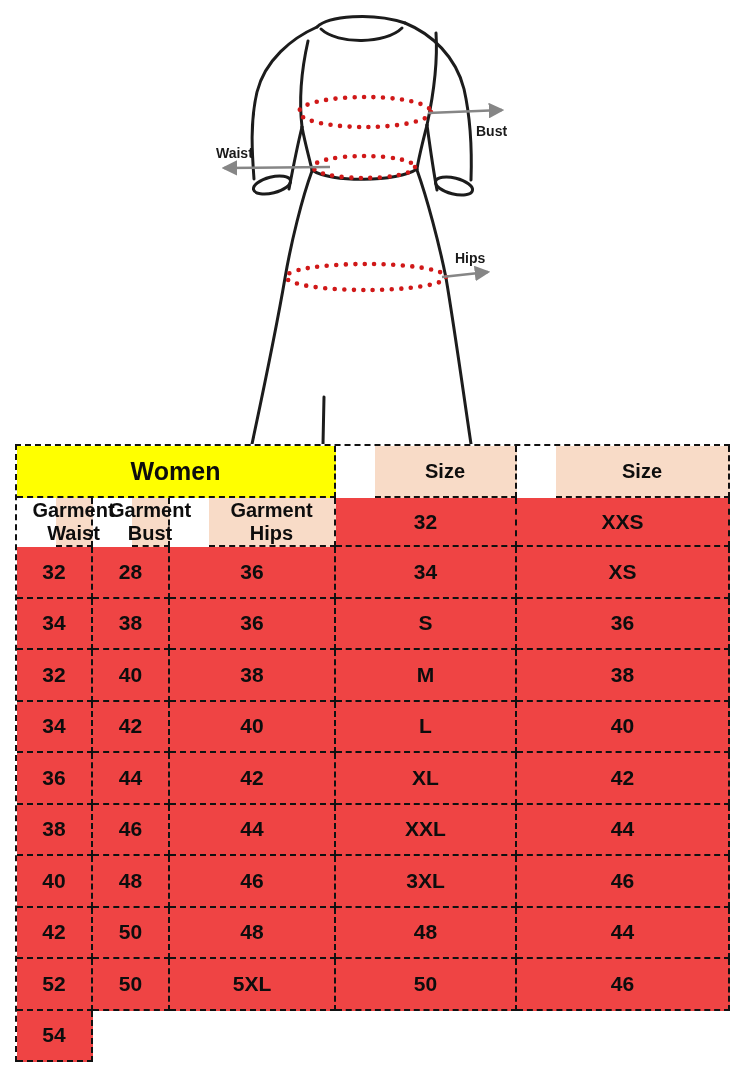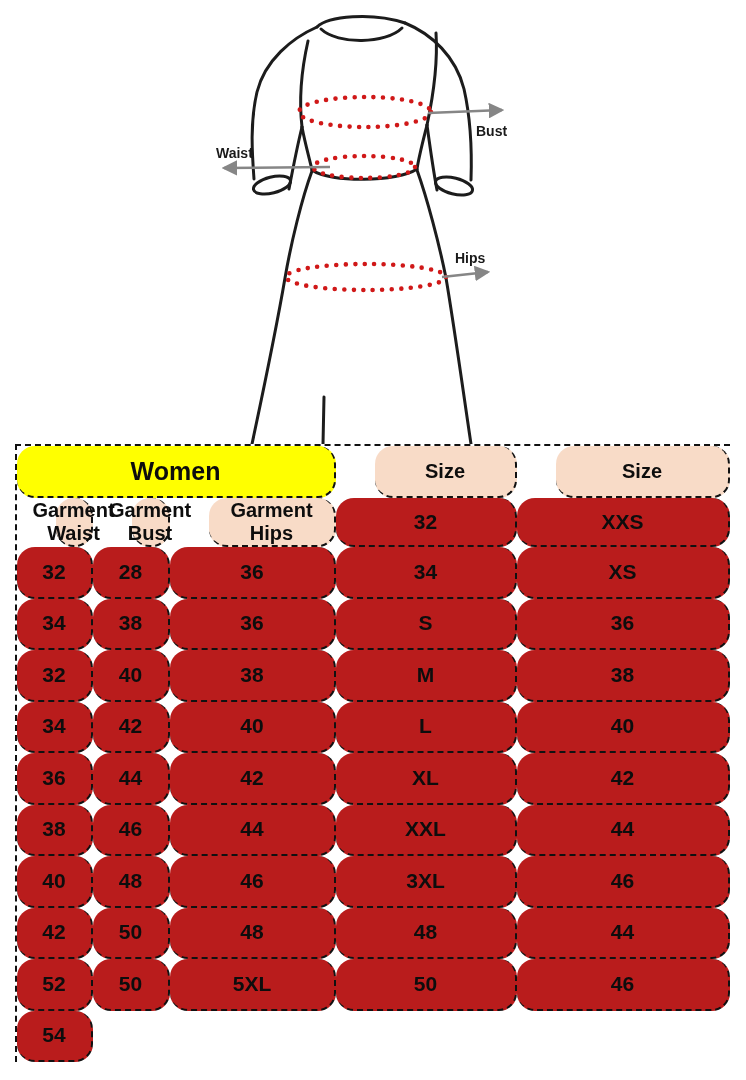--- a/index.html
+++ b/index.html
@@ -30,26 +30,25 @@
     border-left:2px dashed var(--border,#111);
     background:#fff;
   }
   .cell{
     border-right:2px dashed var(--border,#111);
     border-bottom:2px dashed var(--border,#111);
     display:flex;align-items:center;justify-content:center;
     font-weight:bold;color:#0d0d0d;
     box-sizing:border-box;
     text-align:center;
-    border-radius:18px;
   }
   .cell.women{grid-column:1 / 4;background:var(--women_bg,#ffff00);font-size:25px;}
   .cell.units{grid-column:4 / 6;background:#ffffff;font-size:21px;}
   .cell.colhead{background:var(--header_bg,#f8dbc7);font-size:20px;margin-left:39px;}
-  .cell.data{background:#b91c1c;font-size:21px;text-align:right;}
+  .cell.data{background:#ef4444;font-size:21px;text-align:right;}
 </style>
 </head>
 <body>
 
 <div class="stage">
 
   <svg class="dress" width="746" height="444" viewBox="0 0 746 444">
     <defs>
       <marker id="ah" viewBox="0 0 10 10" refX="8.5" refY="5" markerWidth="6.5" markerHeight="6.5" orient="auto-start-reverse">
         <path d="M0 0 L10 5 L0 10 z" class="arrowfill"></path>

